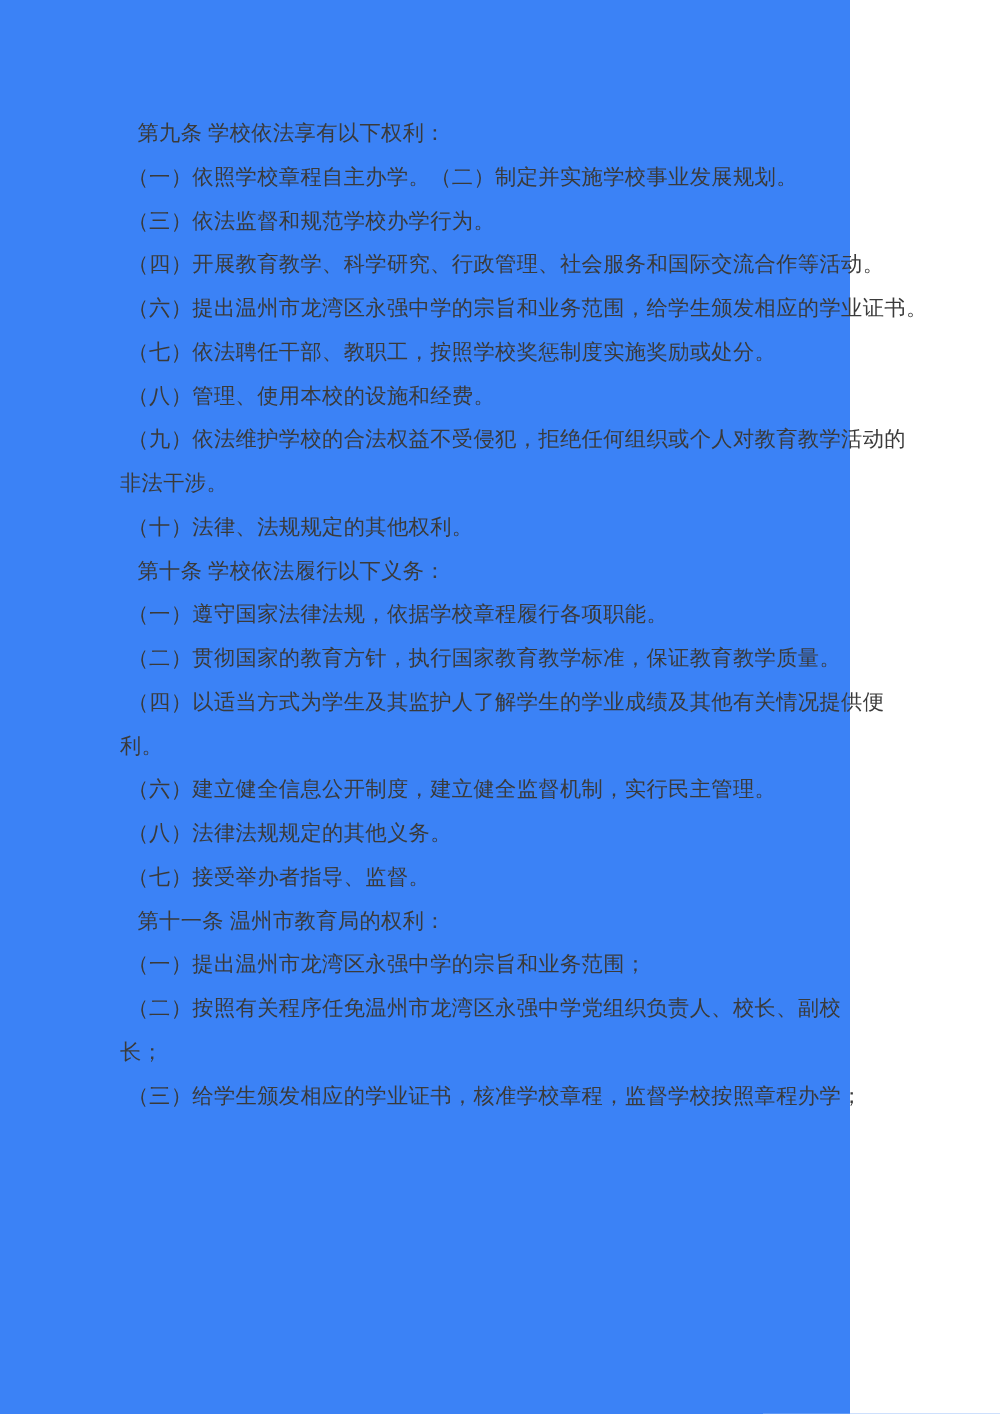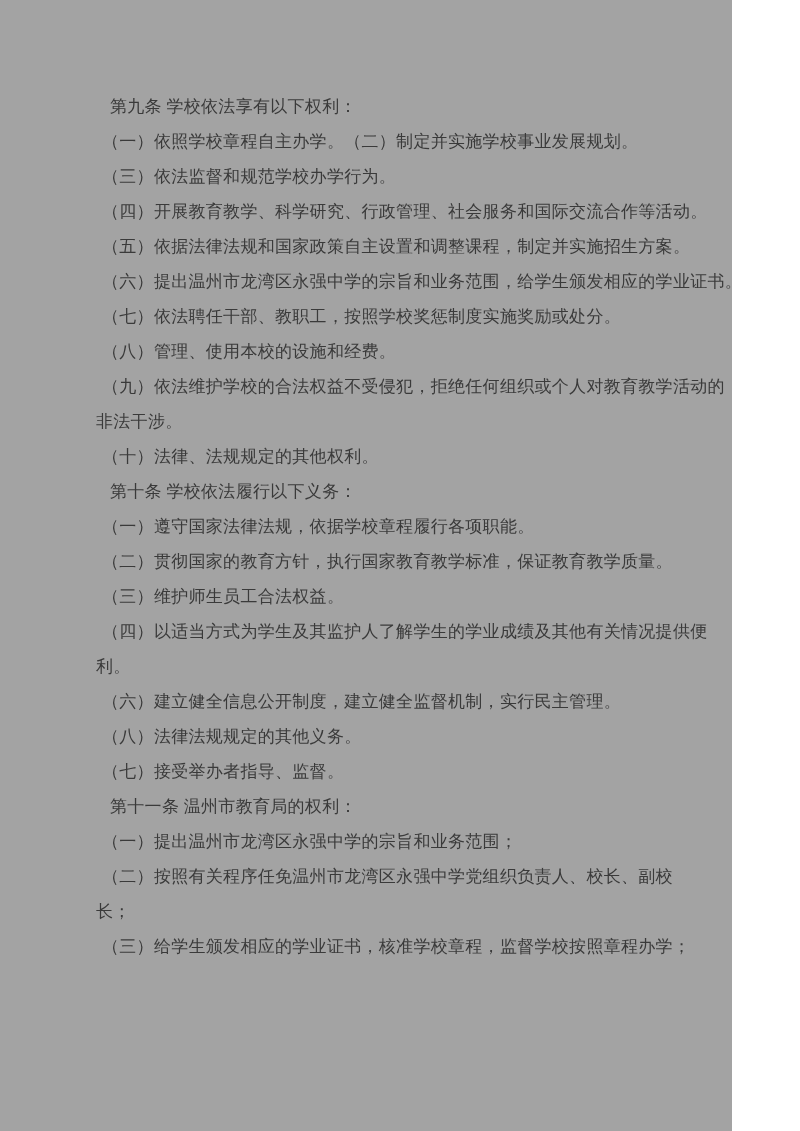--- a/index.html
+++ b/index.html
@@ -10,23 +10,23 @@
     width: 800px;
     height: 1131px;
     background: #ffffff;
     font-family: "Liberation Serif", "DejaVu Serif", serif;
     overflow: hidden;
   }
   .page {
     position: absolute;
     left: 0;
     top: 0;
-    width: 732px;
+    width: 680px;
     height: 1131px;
-    background: #a3a3a3;
+    background: #3b82f6;
   }
   .doc-body {
     position: absolute;
     left: 96px;
     top: 89px;
     width: 612px;
     color: #3a3a3a;
     font-size: 17px;
     letter-spacing: 0.3px;
   }
@@ -42,31 +42,29 @@
 </style>
 </head>
 <body style="background: rgb(255, 255, 255);">
 
 <div class="page">
   <div class="doc-body" style="color: rgb(58, 58, 58);">
       <div class="line article">第九条 学校依法享有以下权利：</div>
       <div class="line item">（一）依照学校章程自主办学。（二）制定并实施学校事业发展规划。</div>
       <div class="line item">（三）依法监督和规范学校办学行为。</div>
       <div class="line item">（四）开展教育教学、科学研究、行政管理、社会服务和国际交流合作等活动。</div>
-      <div class="line item">（五）依据法律法规和国家政策自主设置和调整课程，制定并实施招生方案。</div>
       <div class="line item">（六）提出温州市龙湾区永强中学的宗旨和业务范围，给学生颁发相应的学业证书。</div>
       <div class="line item">（七）依法聘任干部、教职工，按照学校奖惩制度实施奖励或处分。</div>
       <div class="line item">（八）管理、使用本校的设施和经费。</div>
       <div class="line item">（九）依法维护学校的合法权益不受侵犯，拒绝任何组织或个人对教育教学活动的</div>
       <div class="line cont">非法干涉。</div>
       <div class="line item">（十）法律、法规规定的其他权利。</div>
       <div class="line article">第十条 学校依法履行以下义务：</div>
       <div class="line item">（一）遵守国家法律法规，依据学校章程履行各项职能。</div>
       <div class="line item">（二）贯彻国家的教育方针，执行国家教育教学标准，保证教育教学质量。</div>
-      <div class="line item">（三）维护师生员工合法权益。</div>
       <div class="line item">（四）以适当方式为学生及其监护人了解学生的学业成绩及其他有关情况提供便</div>
       <div class="line cont">利。</div>
       <div class="line item">（六）建立健全信息公开制度，建立健全监督机制，实行民主管理。</div>
       <div class="line item">（八）法律法规规定的其他义务。</div>
       <div class="line item">（七）接受举办者指导、监督。</div>
       <div class="line article">第十一条 温州市教育局的权利：</div>
       <div class="line item">（一）提出温州市龙湾区永强中学的宗旨和业务范围；</div>
       <div class="line item">（二）按照有关程序任免温州市龙湾区永强中学党组织负责人、校长、副校</div>
       <div class="line cont">长；</div>
       <div class="line item">（三）给学生颁发相应的学业证书，核准学校章程，监督学校按照章程办学；</div>

